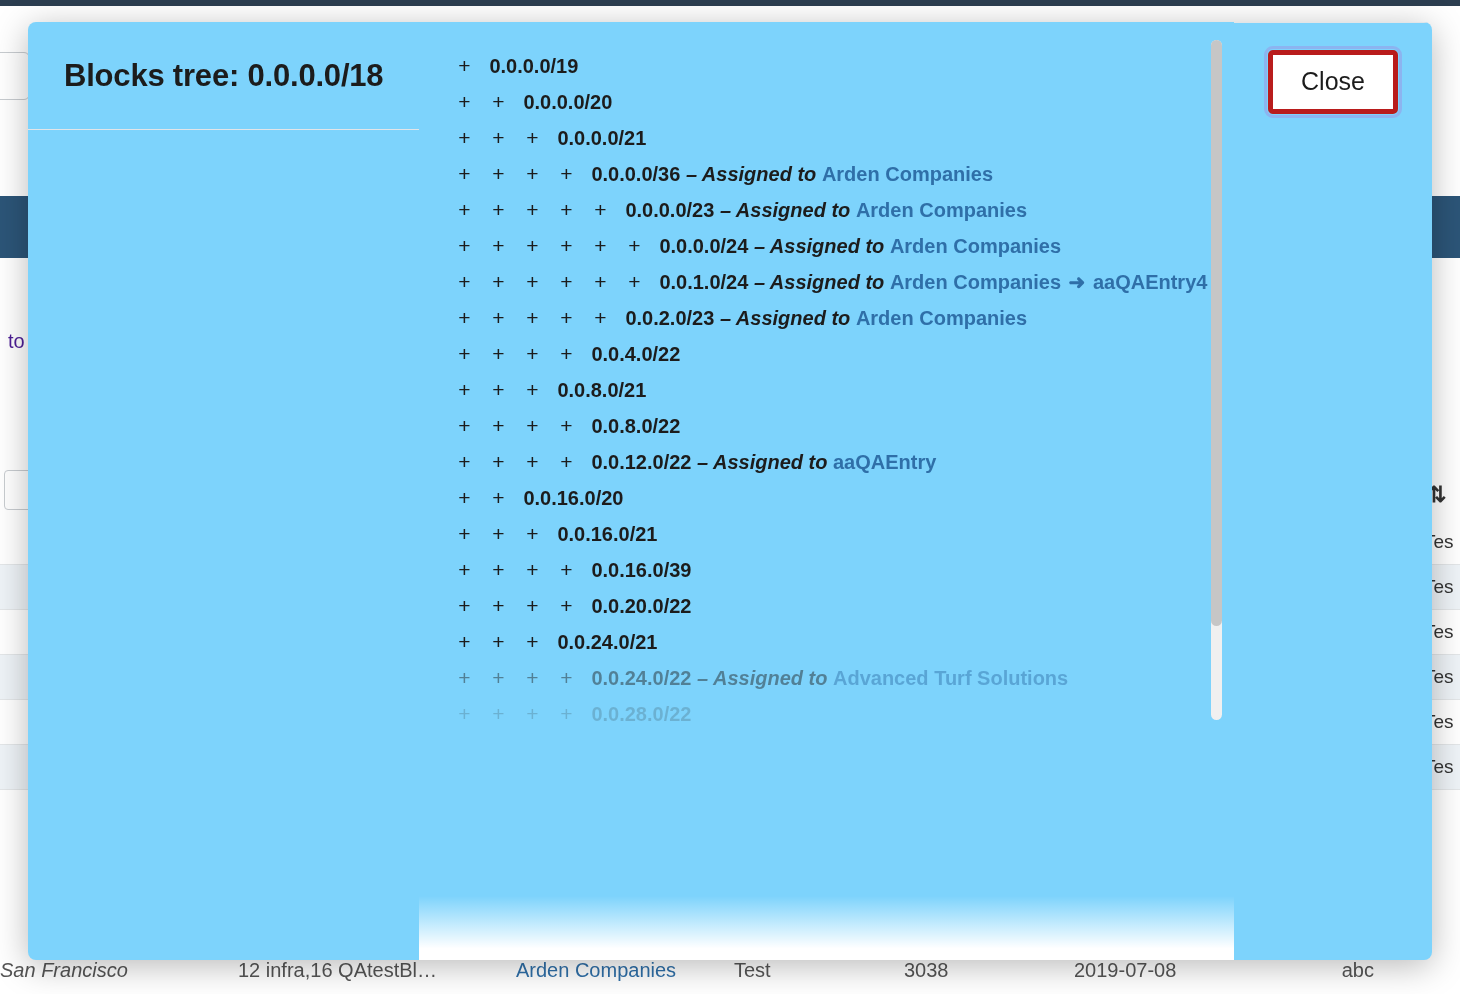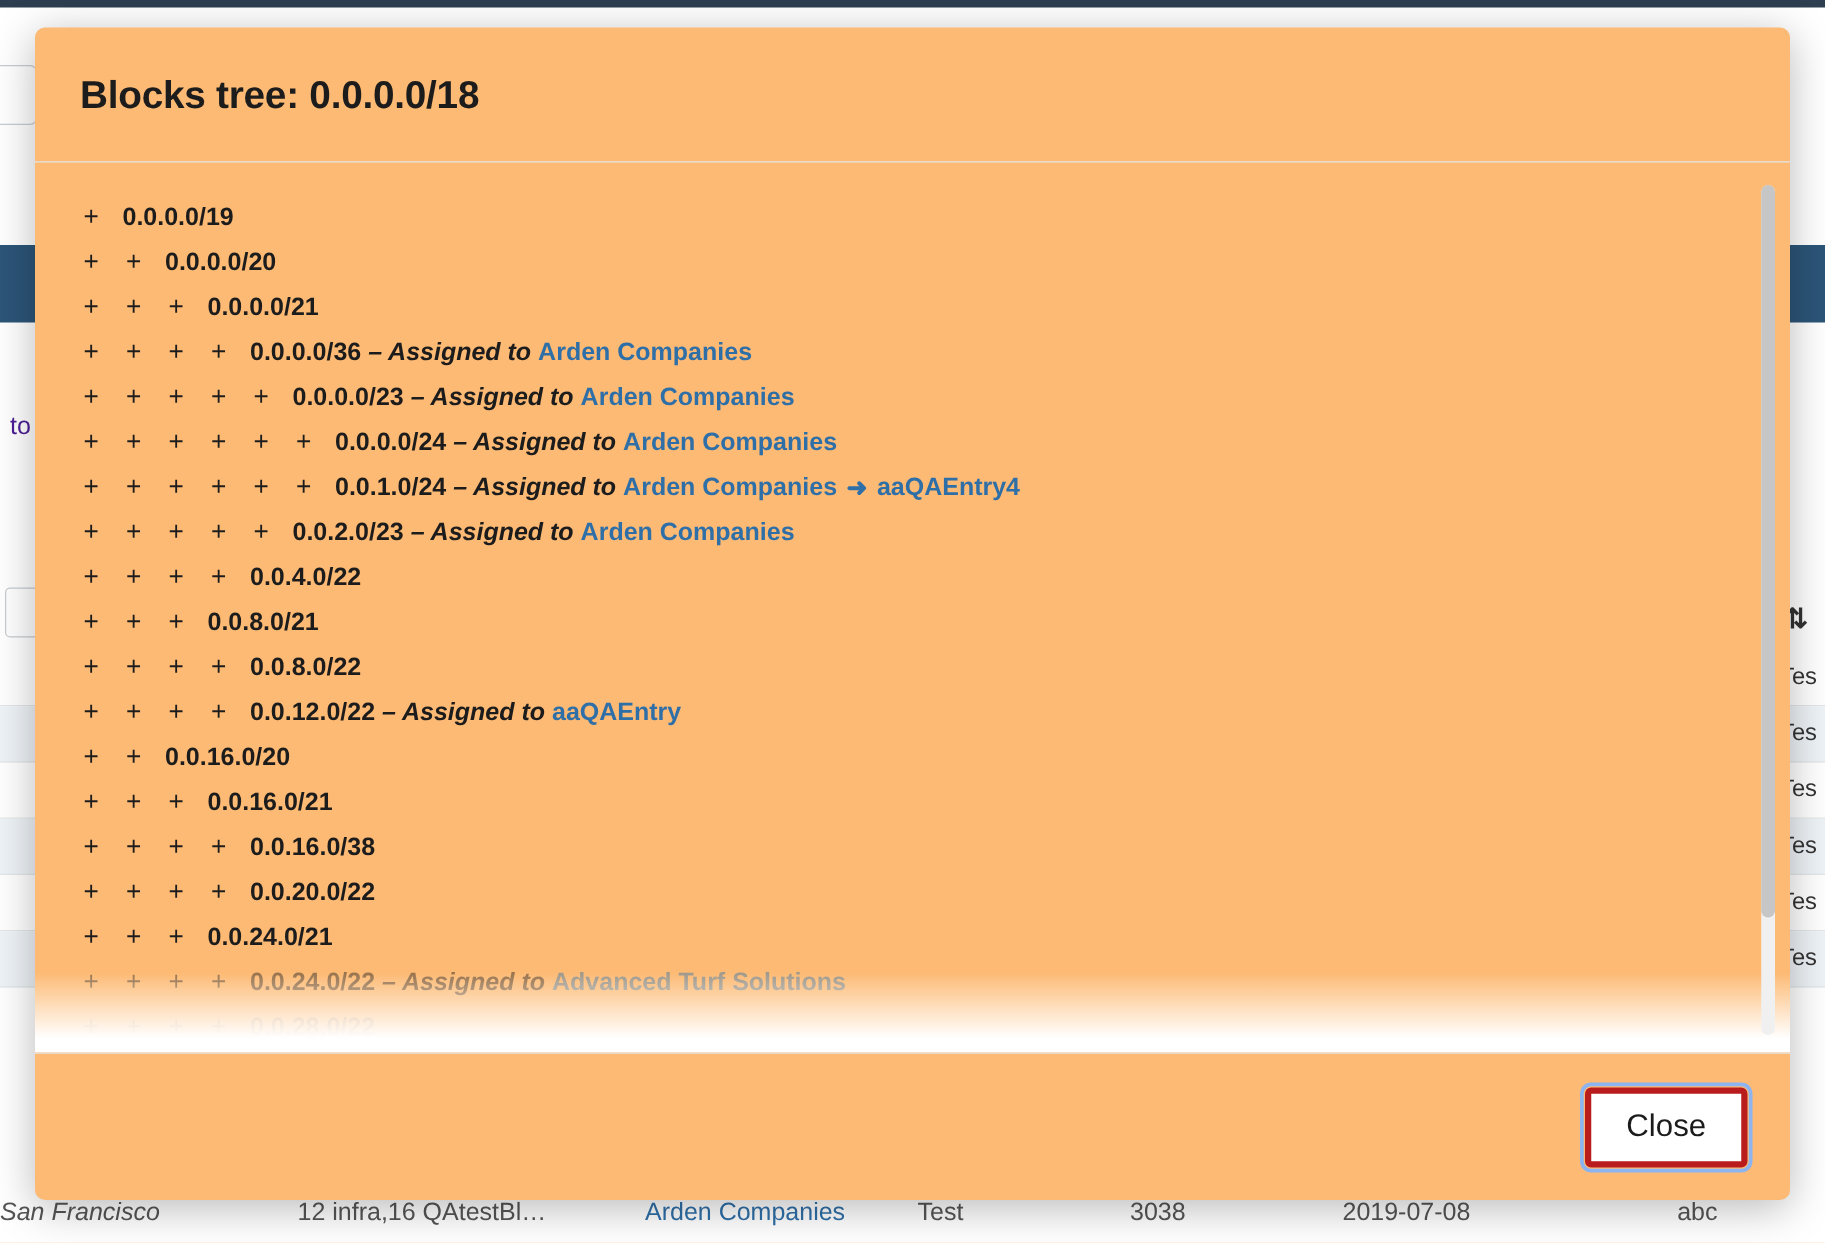--- a/index.html
+++ b/index.html
@@ -64,24 +64,24 @@
 
   
   .modal-backdrop {
     position: absolute; inset: 0;
     background: rgba(255,255,255,0.0);
   }
   .modal {
     position: absolute;
     left: 28px; top: 22px;
     width: 1404px; height: 938px;
-    background: #fdba74;
+    background: #7dd3fc;
     border-radius: 8px;
     box-shadow: 0 6px 34px rgba(0,0,0,0.28);
-    display: flex; flex-direction: column;
+    display: flex; flex-direction: row;
     overflow: hidden;
   }
   .modal-header {
     height: 108px;
     border-bottom: 1px solid #e2e5e8;
     display: flex; align-items: center;
     padding: 0 36px;
   }
   .modal-title {
     font-size: 31px; font-weight: bold; color: #1c1c1c;
@@ -323,21 +323,21 @@
             <span class="plus">+</span>
             <span class="plus">+</span>
             <span class="plus">+</span>
             <span class="cidr">0.0.16.0/21</span>
           </div>
           <div class="tree-row">
             <span class="plus">+</span>
             <span class="plus">+</span>
             <span class="plus">+</span>
             <span class="plus">+</span>
-            <span class="cidr">0.0.16.0/38</span>
+            <span class="cidr">0.0.16.0/39</span>
           </div>
           <div class="tree-row">
             <span class="plus">+</span>
             <span class="plus">+</span>
             <span class="plus">+</span>
             <span class="plus">+</span>
             <span class="cidr">0.0.20.0/22</span>
           </div>
           <div class="tree-row">
             <span class="plus">+</span>

